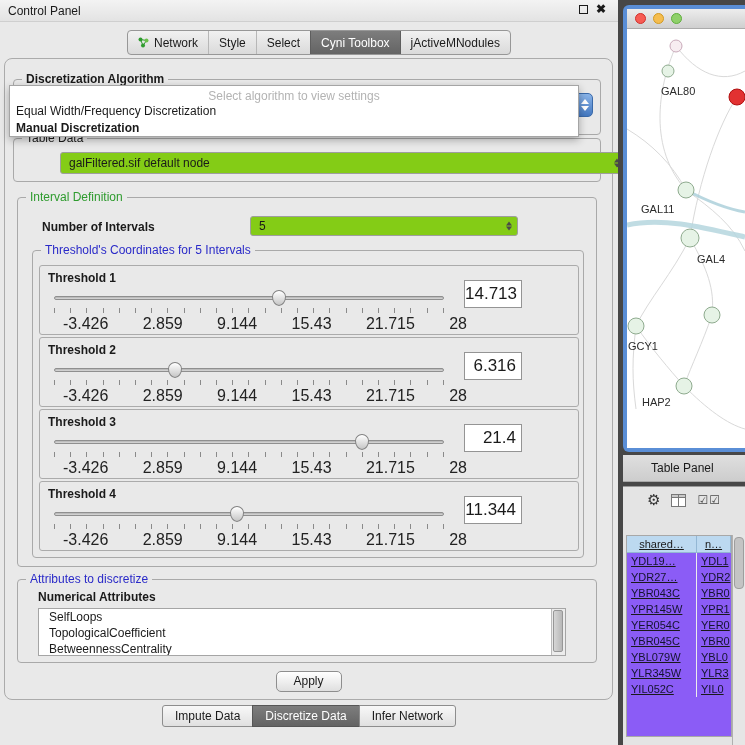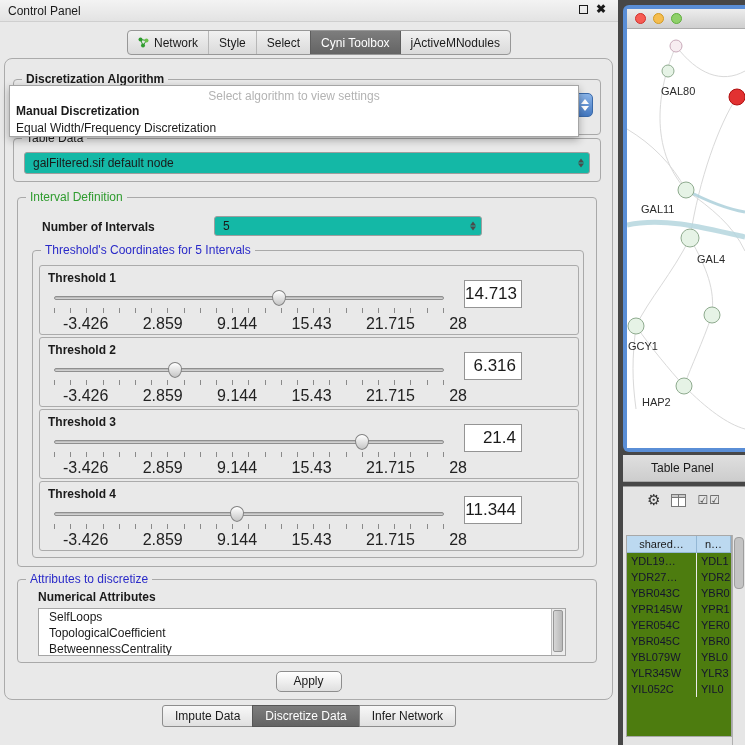--- a/index.html
+++ b/index.html
@@ -46,21 +46,21 @@
   .arr-up.dark { border-bottom-color:#4a4a4a; border-left-width:3px; border-right-width:3px; border-bottom-width:4px; }
   .arr-down.dark { border-top-color:#4a4a4a; border-left-width:3px; border-right-width:3px; border-top-width:4px; }
 
   #dropdown-overlay { position:absolute; left:4px; top:26px; width:570px; height:52px; background:#fff;
     border:1px solid #a5a5a5; box-shadow:0 3px 8px rgba(0,0,0,0.3); z-index:5; }
   .dd-header { text-align:center; color:#b3b3b3; padding-top:3px; }
   .dd-option { padding:1px 0 1px 6px; line-height:15px; }
   .dd-option.first { font-weight:bold; }
 
   #tabledata-group { left:8px; top:79px; width:588px; height:44px; }
-  .combo { position:absolute; background:#14b8a6; border:1px solid #9e9e9e; border-radius:3px; }
+  .combo { position:absolute; background:#84cc16; border:1px solid #9e9e9e; border-radius:3px;margin-left:36px; }
   .combo .combo-value { position:absolute; left:8px; top:50%; transform:translateY(-50%); white-space:nowrap; }
   .combo .spinner { position:absolute; right:5px; top:50%; transform:translateY(-50%); display:flex; flex-direction:column; gap:1px; }
   #tabledata-combo { left:10px; top:13px; width:566px; height:22px; }
 
   #interval-group { left:12px; top:138px; width:580px; height:370px; }
   .num-label { position:absolute; left:24px; top:22px; font-weight:bold; }
   #num-combo { left:196px; top:18px; width:268px; height:20px; }
 
   #thresh-group { position:absolute; left:14px; top:52px; width:552px; height:308px; border:1px solid #a9a9a9; border-radius:4px; }
 
@@ -115,21 +115,21 @@
 
   #table-panel-header { position:absolute; left:623px; top:455px; width:122px; height:27px;
     background:linear-gradient(#dfdfdf,#cdcdcd); border-bottom:1px solid #a8a8a8; line-height:27px; padding-left:28px; }
 
   #table-window { position:absolute; left:623px; top:486px; width:122px; height:259px; background:#e4e4e4; border-top:1px solid #999; }
   .table-toolbar { position:absolute; left:0; top:5px; width:100%; display:flex; gap:11px; padding-left:24px; align-items:center; }
   .gear-icon { font-size:15px; color:#333; line-height:16px; }
   .columns-icon { display:inline-flex; }
   .check-icons { font-size:12px; color:#4a4a4a; letter-spacing:1px; }
 
-  .table-grid { position:absolute; left:3px; top:48px; width:106px; bottom:8px; background:#4d7c0f; border:1px solid #a8a8a8; overflow:hidden; }
+  .table-grid { position:absolute; left:3px; top:48px; width:106px; bottom:8px; background:#8b5cf6; border:1px solid #a8a8a8; overflow:hidden;text-decoration:underline; }
   .thead { display:flex; height:17px; }
   .thcell { background:var(--header-blue); border-right:1px solid #93b7d4; border-bottom:1px solid #93b7d4;
     font-size:11px; text-align:center; line-height:16px; overflow:hidden; white-space:nowrap; }
   .thcell.c1 { width:70px; flex:none; }
   .thcell.c2 { flex:1; }
   .trow { display:flex; height:16px; }
   .tcell { font-size:11px; line-height:16px; padding-left:4px; overflow:hidden; white-space:nowrap; color:#14142e; }
   .tcell.c1 { width:70px; flex:none; border-right:1px solid #ececec; }
   .tcell.c2 { flex:1; }
   .table-scrollbar { position:absolute; right:0; top:48px; width:13px; bottom:0; background:#e6e6e6; border-left:1px solid #b0b0b0; }
@@ -184,22 +184,22 @@
     <div id="algo-combo-fragment">
       <span class="combo-arrows">
         <span class="arr-up"></span>
           <span class="arr-down"></span>
       </span>
     </div>
 
     <div id="dropdown-overlay">
       <div class="dd-header">Select algorithm to view settings</div>
       <div id="dropdown-options">
+          <div class="dd-option">Equal Width/Frequency Discretization</div>
           <div class="dd-option first">Manual Discretization</div>
-          <div class="dd-option">Equal Width/Frequency Discretization</div>
         </div>
     </div>
 
     <div class="group" id="tabledata-group">
       <span class="group-label">Table Data</span>
       <div class="combo" id="tabledata-combo">
         <span class="combo-value">galFiltered.sif default node</span>
         <span class="spinner">
           <span class="arr-up dark"></span>
             <span class="arr-down dark"></span>

